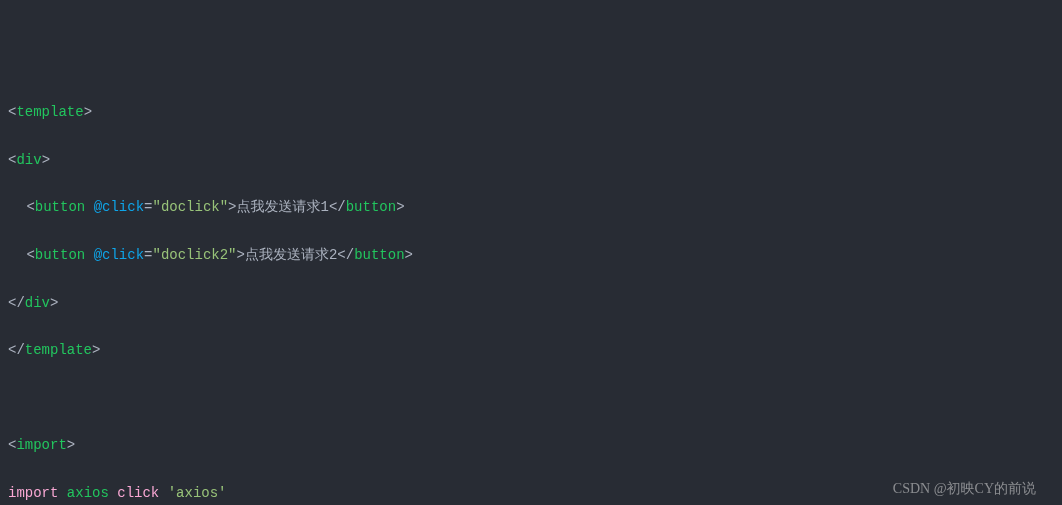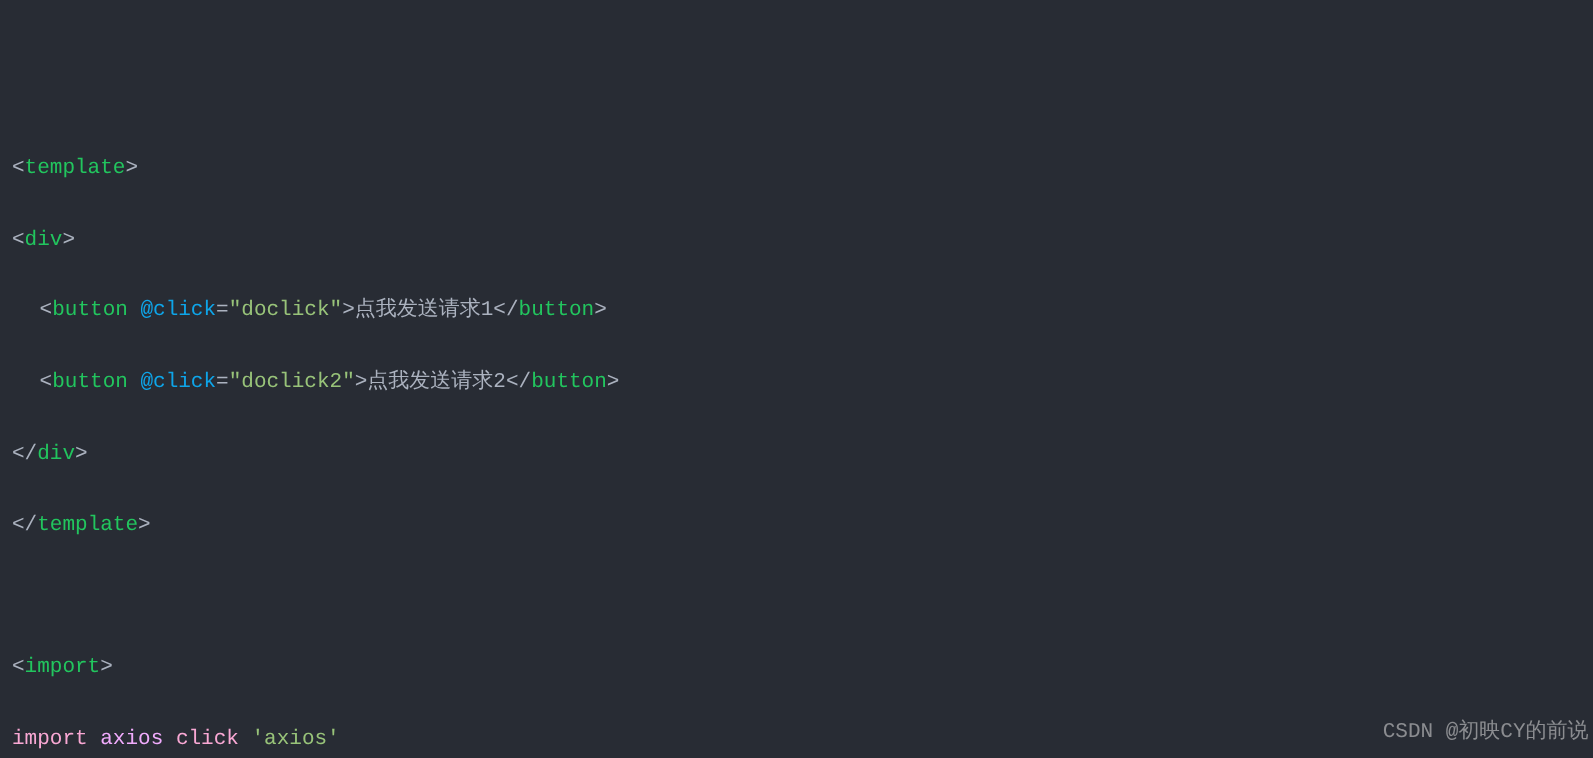--- a/index.html
+++ b/index.html
@@ -21,28 +21,28 @@
   .guide {
     display: inline-block;
     width: 8px;
     border-left: 1px solid rgba(171,178,191,0.15);
     margin-left: 1px;
   }
   .p-default { color: #abb2bf; }
   .p-tag     { color: #22c55e; }
   .p-attr    { color: #0ea5e9; }
   .p-kw      { color: #f9a8d4; }
-  .p-var     { color: #f0abfc; }
+  .p-var     { color: #22c55e; }
   .p-str     { color: #98c379; }
   .watermark {
     position: absolute;
-    right: 3px;
+    right: 26px;
     bottom: 4px;
     color: rgba(220,220,220,0.55);
-    font-family: Liberation Mono, monospace;
+    font-family: Liberation Serif, serif;
     font-size: 14px;
     pointer-events: none;
   }
 </style>
 </head>
 <body>
 
 
 
 <span class="line"><span class="p-default">&lt;</span><span class="p-tag">template</span><span class="p-default">&gt;</span></span>

